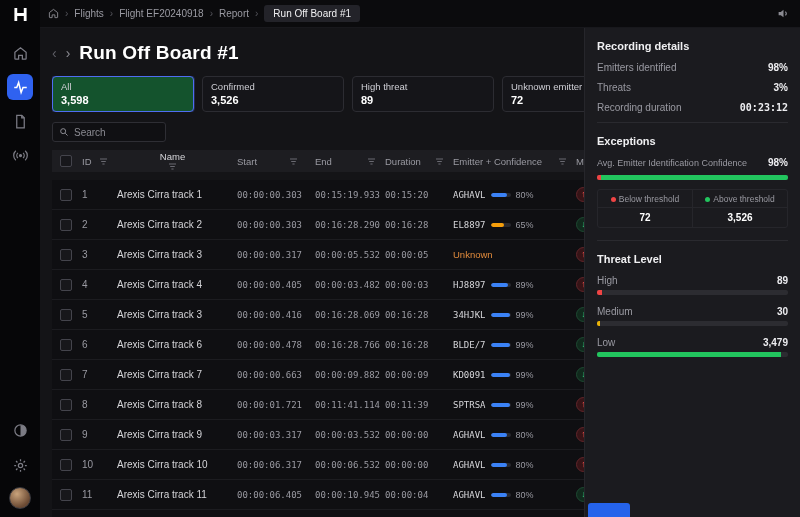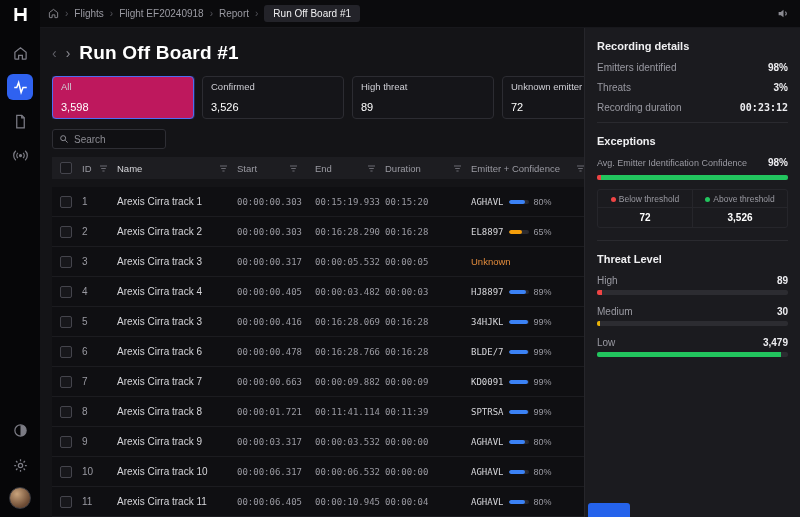--- a/index.html
+++ b/index.html
@@ -42,46 +42,46 @@
     flex-direction:column; min-width:0; overflow:hidden; }
 
   .title-row { display:flex; align-items:center; gap:9px; margin:6px 0 12px; }
   .nav-chev { font-size:14px; color:#5f5f67; cursor:pointer; line-height:1; }
   .nav-chev.fwd { color:#8b8b92; }
   .page-title { font-size:19px; font-weight:bold; color:#fff; letter-spacing:.2px; }
 
   .cards { display:flex; gap:8px; margin-bottom:10px; overflow:hidden; flex-wrap:nowrap; }
   .card { width:142px; flex-shrink:0; border:1px solid #2c2c32; border-radius:4px;
     padding:4px 8px 5px; background:#151519; cursor:pointer; }
-  .card.selected { border-color:#4f6df2; background:#be185d; box-shadow:0 0 0 1px rgba(79,109,242,.25); }
+  .card.selected { border-color:#4f6df2; background:#14532d; box-shadow:0 0 0 1px rgba(79,109,242,.25); }
   .card-label { font-size:9.5px; color:#cfcfd5; }
-  .card-count { font-size:11px; color:#fff; margin-top:9px; font-weight:normal; }
+  .card-count { font-size:11px; color:#fff; margin-top:2px; font-weight:bold; }
 
   .search { width:114px; height:20px; border:1px solid #2e2e34; border-radius:3px;
     display:flex; align-items:center; gap:5px; padding:0 6px; color:#8b8b92;
     background:#101013; margin-bottom:8px; }
   .search svg { width:10px; height:10px; flex-shrink:0; }
   .search input { background:transparent; border:none; outline:none; color:#cfcfd5;
     font-size:10px; width:80px; font-family:"Liberation Sans", sans-serif; }
   .search input::placeholder { color:#8b8b92; }
 
   
   .table { flex:1; min-height:0; display:flex; flex-direction:column; font-size:10px; overflow:hidden;gap:8px; }
   .thead { display:flex; background:#1d1d21; height:22px; align-items:center;
     color:#9a9aa2; font-size:9.5px; flex-shrink:0; }
   .trow { display:flex; background:#0f0f12; height:30px; align-items:center;
     border-bottom:1px solid #1c1c20; color:#c8c8cd; flex-shrink:0; cursor:pointer; }
   .th { display:flex; align-items:center; justify-content:space-between; padding-right:9px; }
   .th .flt { color:#6a6a72; display:flex; }
   .c-check { width:30px; padding-left:8px; display:flex; align-items:center; flex-shrink:0; }
   .c-id    { width:35px; flex-shrink:0; color:#9a9aa2; }
-  .c-name  { width:120px; flex-shrink:0; color:#d6d6da; white-space:nowrap; overflow:hidden; }
+  .c-name  { width:120px; flex-shrink:0; color:#d6d6da; white-space:nowrap; overflow:hidden;flex-direction:column; }
   .c-start { width:70px; flex-shrink:0; }
   .c-end   { width:78px; flex-shrink:0;padding-left:8px; }
-  .c-dur   { width:86px; flex-shrink:0; }
+  .c-dur   { width:68px; flex-shrink:0; }
   .c-emit  { width:123px; flex-shrink:0; display:flex; align-items:center; gap:5px; }
   .c-max   { flex:1; display:flex; align-items:center; gap:7px; min-width:0; overflow:hidden; }
   .cb { width:12px; height:12px; border:1px solid #44444c; border-radius:2px;
     background:#17171b; display:inline-block; cursor:pointer; }
   .mono { font-family:"DejaVu Sans Mono", monospace; font-size:9px; color:#9a9aa2; }
   .ecode { font-family:"DejaVu Sans Mono", monospace; font-size:9px; color:#d6d6da; }
   .pct { font-size:9px; color:#9a9aa2; }
   .unknown { color:#e08a3c; font-size:9.5px; }
   .minibar { width:20px; height:4px; border-radius:2px; background:#2a2a30; overflow:hidden;
     display:inline-block; }

